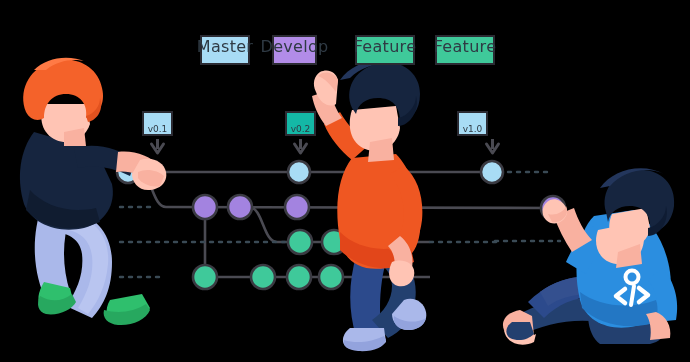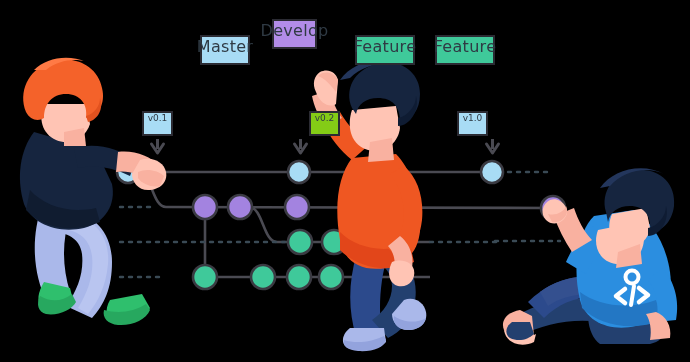--- a/index.html
+++ b/index.html
@@ -1,20 +1,20 @@
 <!DOCTYPE html>
 <html><head>
 <meta charset="utf-8">
 <style>
   html,body{margin:0;padding:0;background:#000;}
   #stage{position:relative;width:690px;height:362px;background:#000;overflow:hidden;
          font-family:"DejaVu Sans","Liberation Sans",sans-serif;}
   .branch-chip{position:absolute;height:30px;display:flex;align-items:flex-start;justify-content:center;
                border:2px solid #2b2b33;box-sizing:border-box;font-size:16px;color:#2f3a44;letter-spacing:.3px;}
-  .vtag{position:absolute;width:31px;height:25px;display:flex;align-items:flex-start;justify-content:center;
+  .vtag{position:absolute;width:31px;height:25px;display:flex;align-items:flex-end;justify-content:center;
         border:2px solid #2b2b33;box-sizing:border-box;background:#a8dcf5;color:#2f3a44;font-size:9px;}
   svg.layer{position:absolute;left:0;top:0;width:690px;height:362px;overflow:visible;}
   .graph-line{stroke:#4a4a52;stroke-width:2.6;fill:none;}
   .node{stroke:#3a3a42;stroke-width:2.6;}
   .dotted{stroke:#3a4a55;stroke-width:2.4;fill:none;stroke-dasharray:3 6;stroke-linecap:round;}
 </style>
 </head>
 <body>
 
 <div id="stage">
@@ -161,36 +161,36 @@
       <path d="M648 228 C658 226 666 216 666 206 C670 220 660 236 648 236 Z" fill="#0f1c33"></path>
 
       <path d="M618 252 L616 268 L642 264 L640 244 Z" fill="#f9b1a0"></path>
     </g>
   </svg>
 
   <div id="legend-root">
       <div class="branch-chip" style="left: 200px; top: 35px; width: 50px; background: rgb(168, 220, 245);">
         <span>Master</span>
       </div>
-      <div class="branch-chip" style="left: 272px; top: 19px; width: 45px; background: rgb(178, 140, 232);">
+      <div class="branch-chip" style="left: 272px; top: 35px; width: 45px; background: rgb(178, 140, 232);">
         <span>Develop</span>
       </div>
       <div class="branch-chip" style="left: 355px; top: 35px; width: 60px; background: rgb(63, 201, 154);">
         <span>Feature</span>
       </div>
       <div class="branch-chip" style="left: 435px; top: 35px; width: 60px; background: rgb(63, 201, 154);">
         <span>Feature</span>
       </div>
     </div>
 
   <div id="vtag-root">
       <div class="vtag" style="left: 142px; top: 111px; background: rgb(168, 220, 245);">
         <span>v0.1</span>
       </div>
-      <div class="vtag" style="left: 285px; top: 111px; background: #84cc16; margin-left: 24px;">
+      <div class="vtag" style="left: 285px; top: 111px; background: #14b8a6;">
         <span>v0.2</span>
       </div>
       <div class="vtag" style="left: 457px; top: 111px; background: rgb(168, 220, 245);">
         <span>v1.0</span>
       </div>
     </div>
 
 </div>
 
 </body></html>

